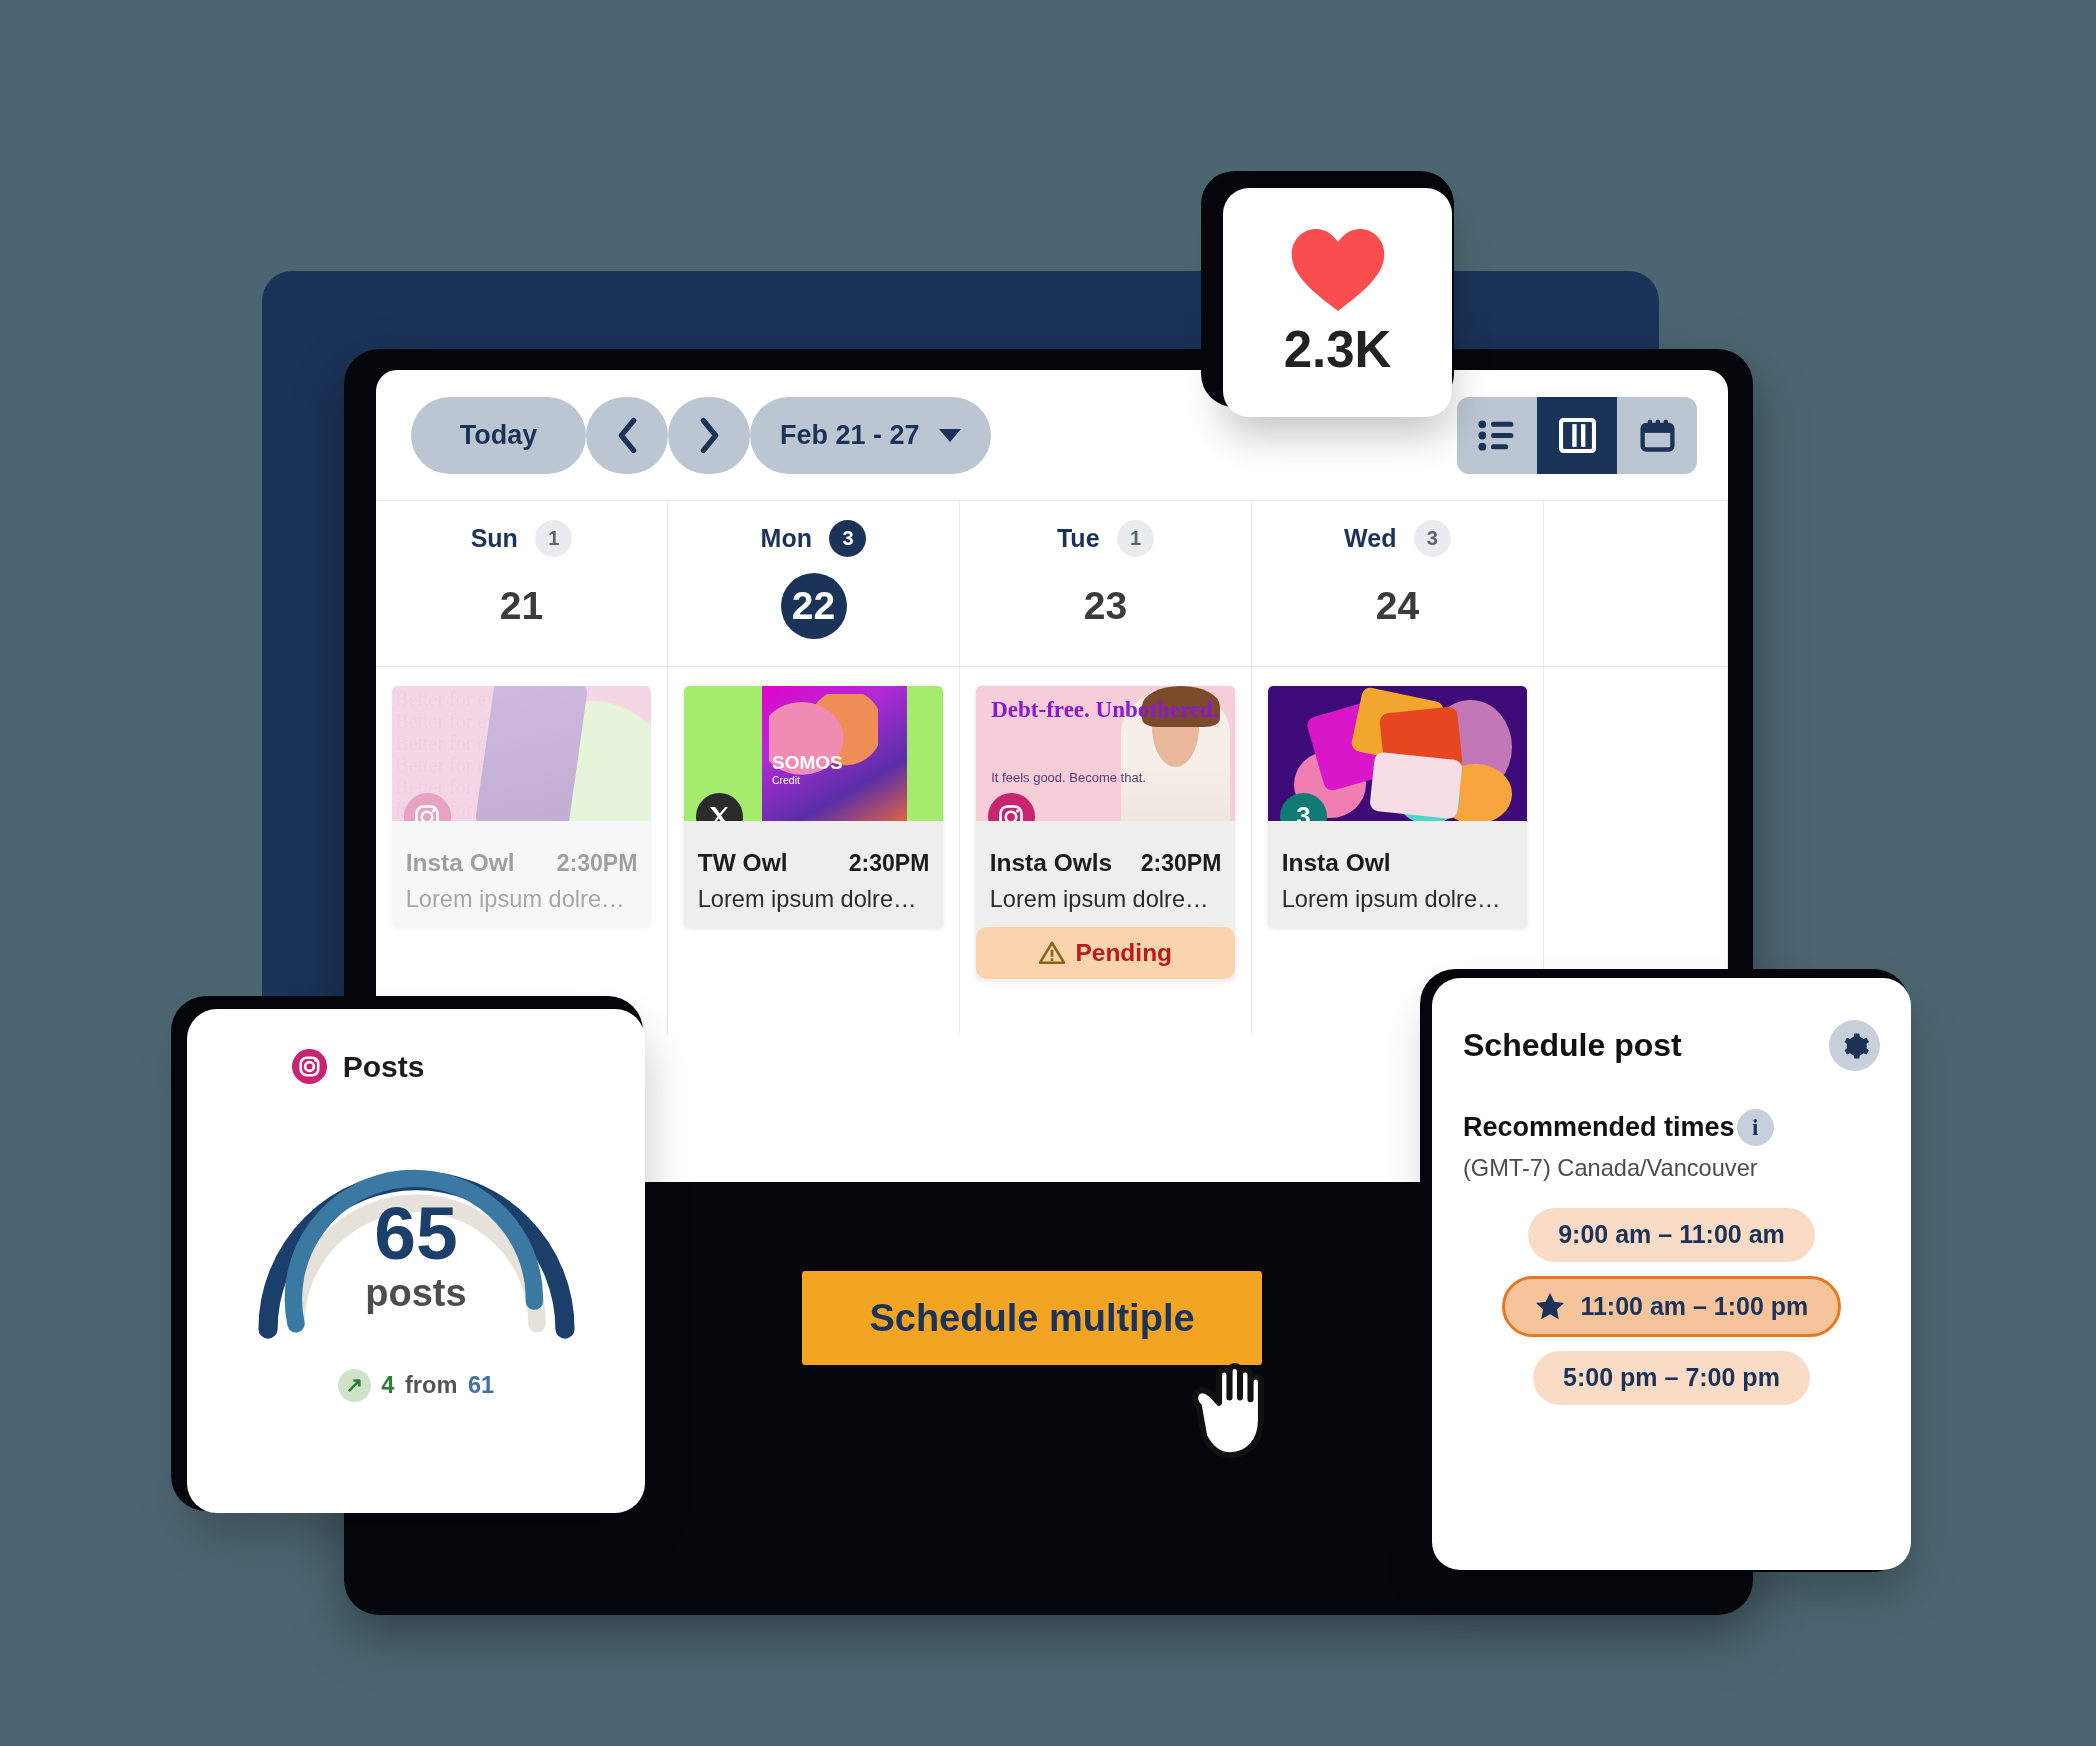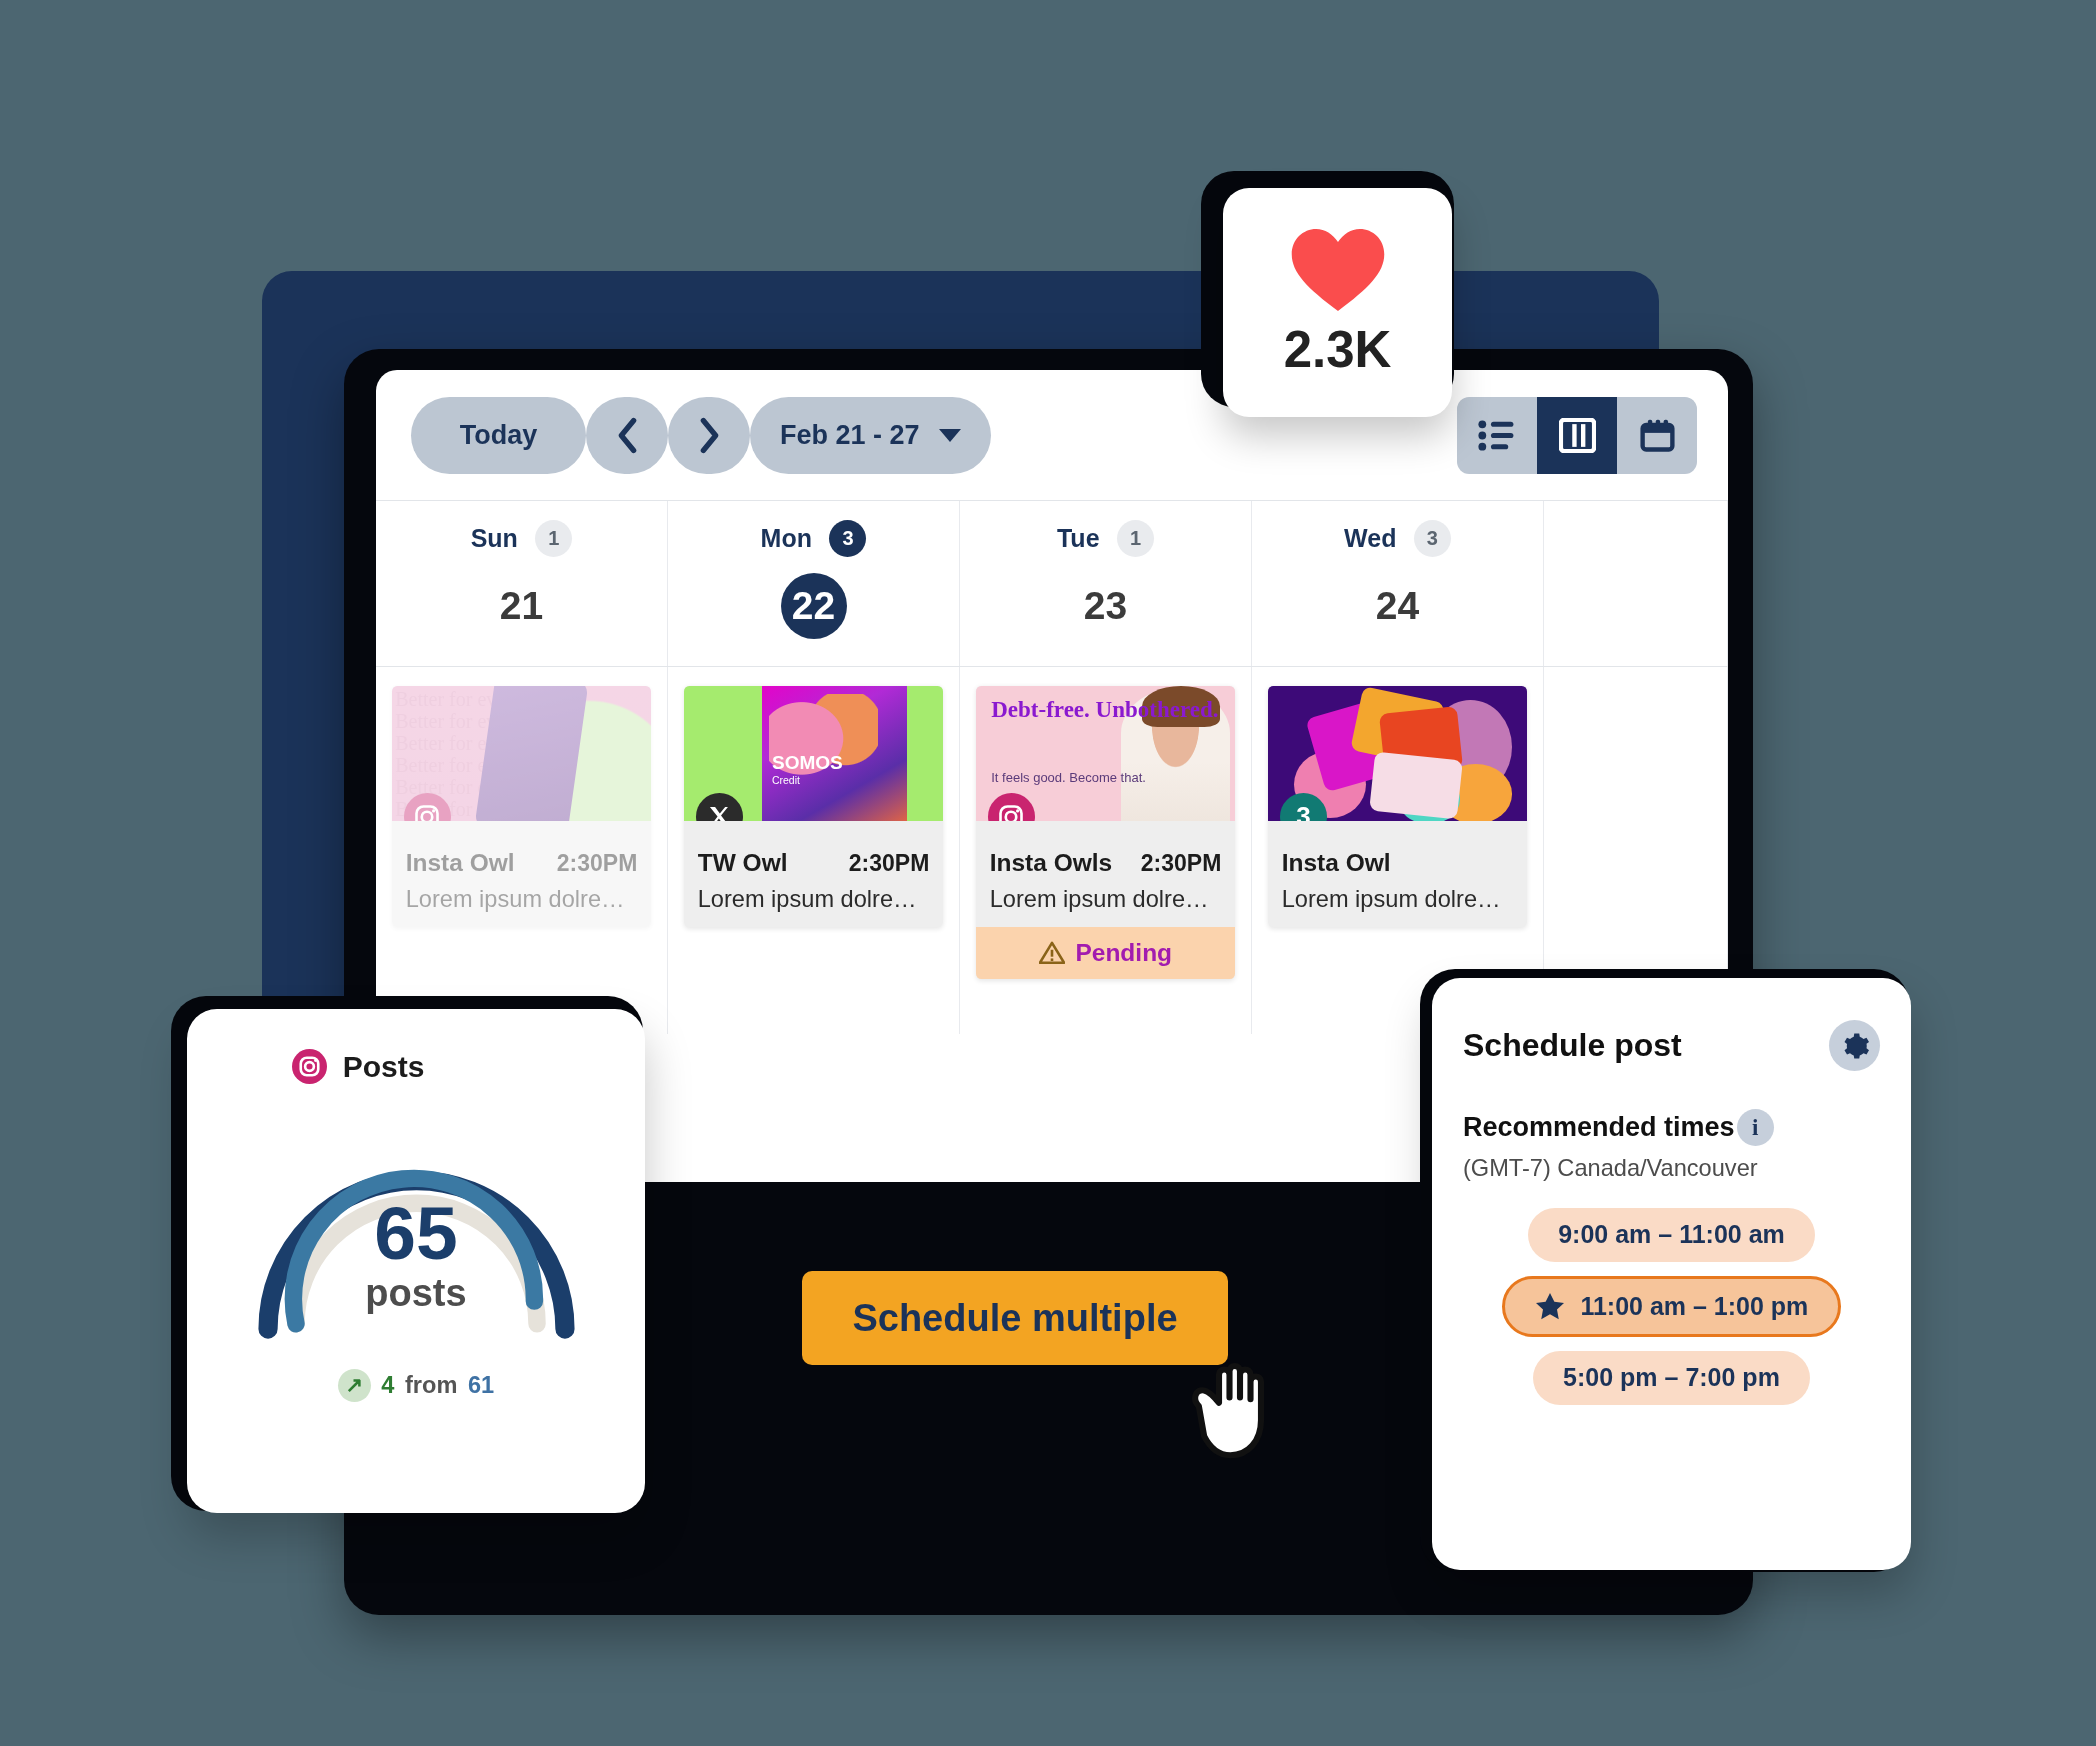--- a/index.html
+++ b/index.html
@@ -174,25 +174,26 @@
     font-size: 24.5px; font-weight: 700; color: #1c1c1c;
   }
   .card-time { font-size: 23px; font-weight: 700; color: #1c1c1c; }
   .card-desc {
     margin-top: 8.7px;
     font-size: 23.6px; color: #2b2b2b;
     white-space: nowrap; overflow: hidden;
   }
   .card-status {
     background: #fbd3ad;
-    color: #a21caf;
+    color: #b91c1c;
     font-size: 24.5px; font-weight: 700;
     display: flex; align-items: center; justify-content: center;
     gap: 10.5px;
     height: 52px;
+    border-radius: 11px;
   }
   .dim { opacity: .42; }
 
   
   .art-sun {
     position:absolute; inset:0;
     background:
       radial-gradient(circle at 76% 78%, #c6e8a8 0 40%, transparent 41%),
       linear-gradient(180deg,#e8a0c6 0%, #e79cc4 100%);
   }
@@ -362,26 +363,26 @@
   .slot.selected {
     background: #f6c49a;
     border: 3.5px solid #e8781d;
     height: 61px;
   }
 
   
   .sched-btn {
     position: absolute;
     left: 802px; top: 1271px;
-    width: 426px; height: 94px;
+    width: 460px; height: 94px;
     background: #f3a422;
     color: #1b3359;
     font-size: 38px; font-weight: 700;
     border: none;
-    border-radius: 10px;
+    border-radius: 3px;
     font-family: inherit;
     cursor: pointer;
     z-index: 26;
   }
   .cursor-hand {
     position: absolute;
     left: 1183px; top: 1352px;
     width: 114px; height: 112px;
     z-index: 27;
     pointer-events: none;

